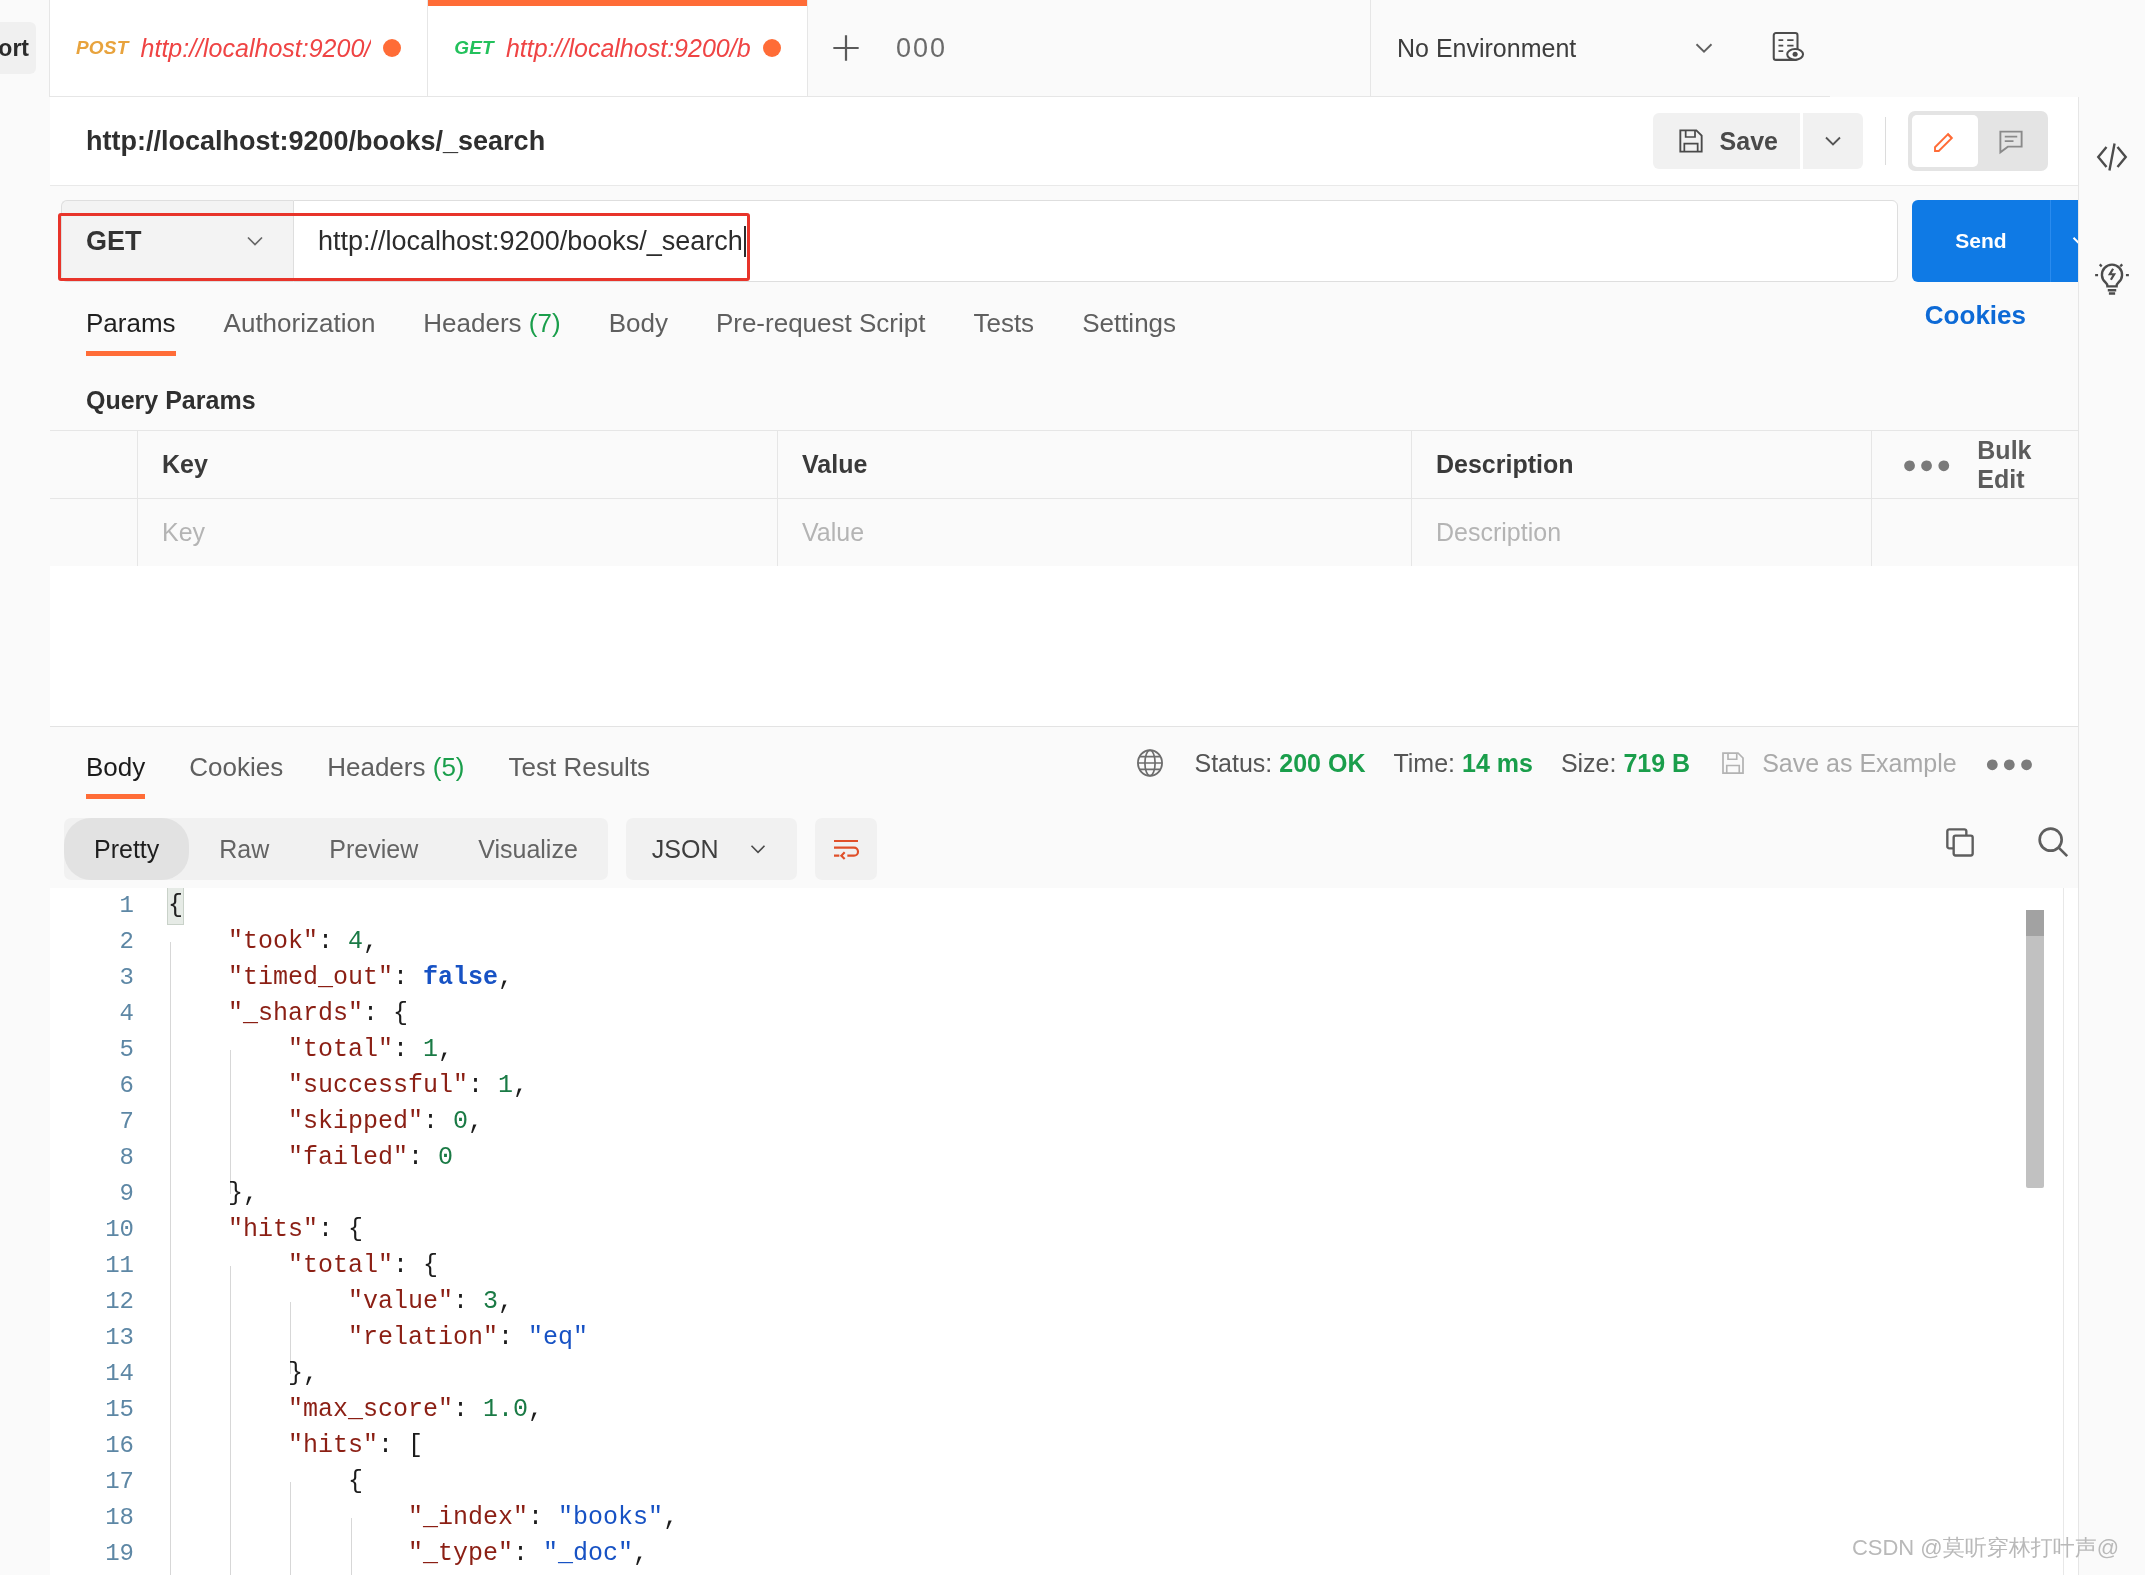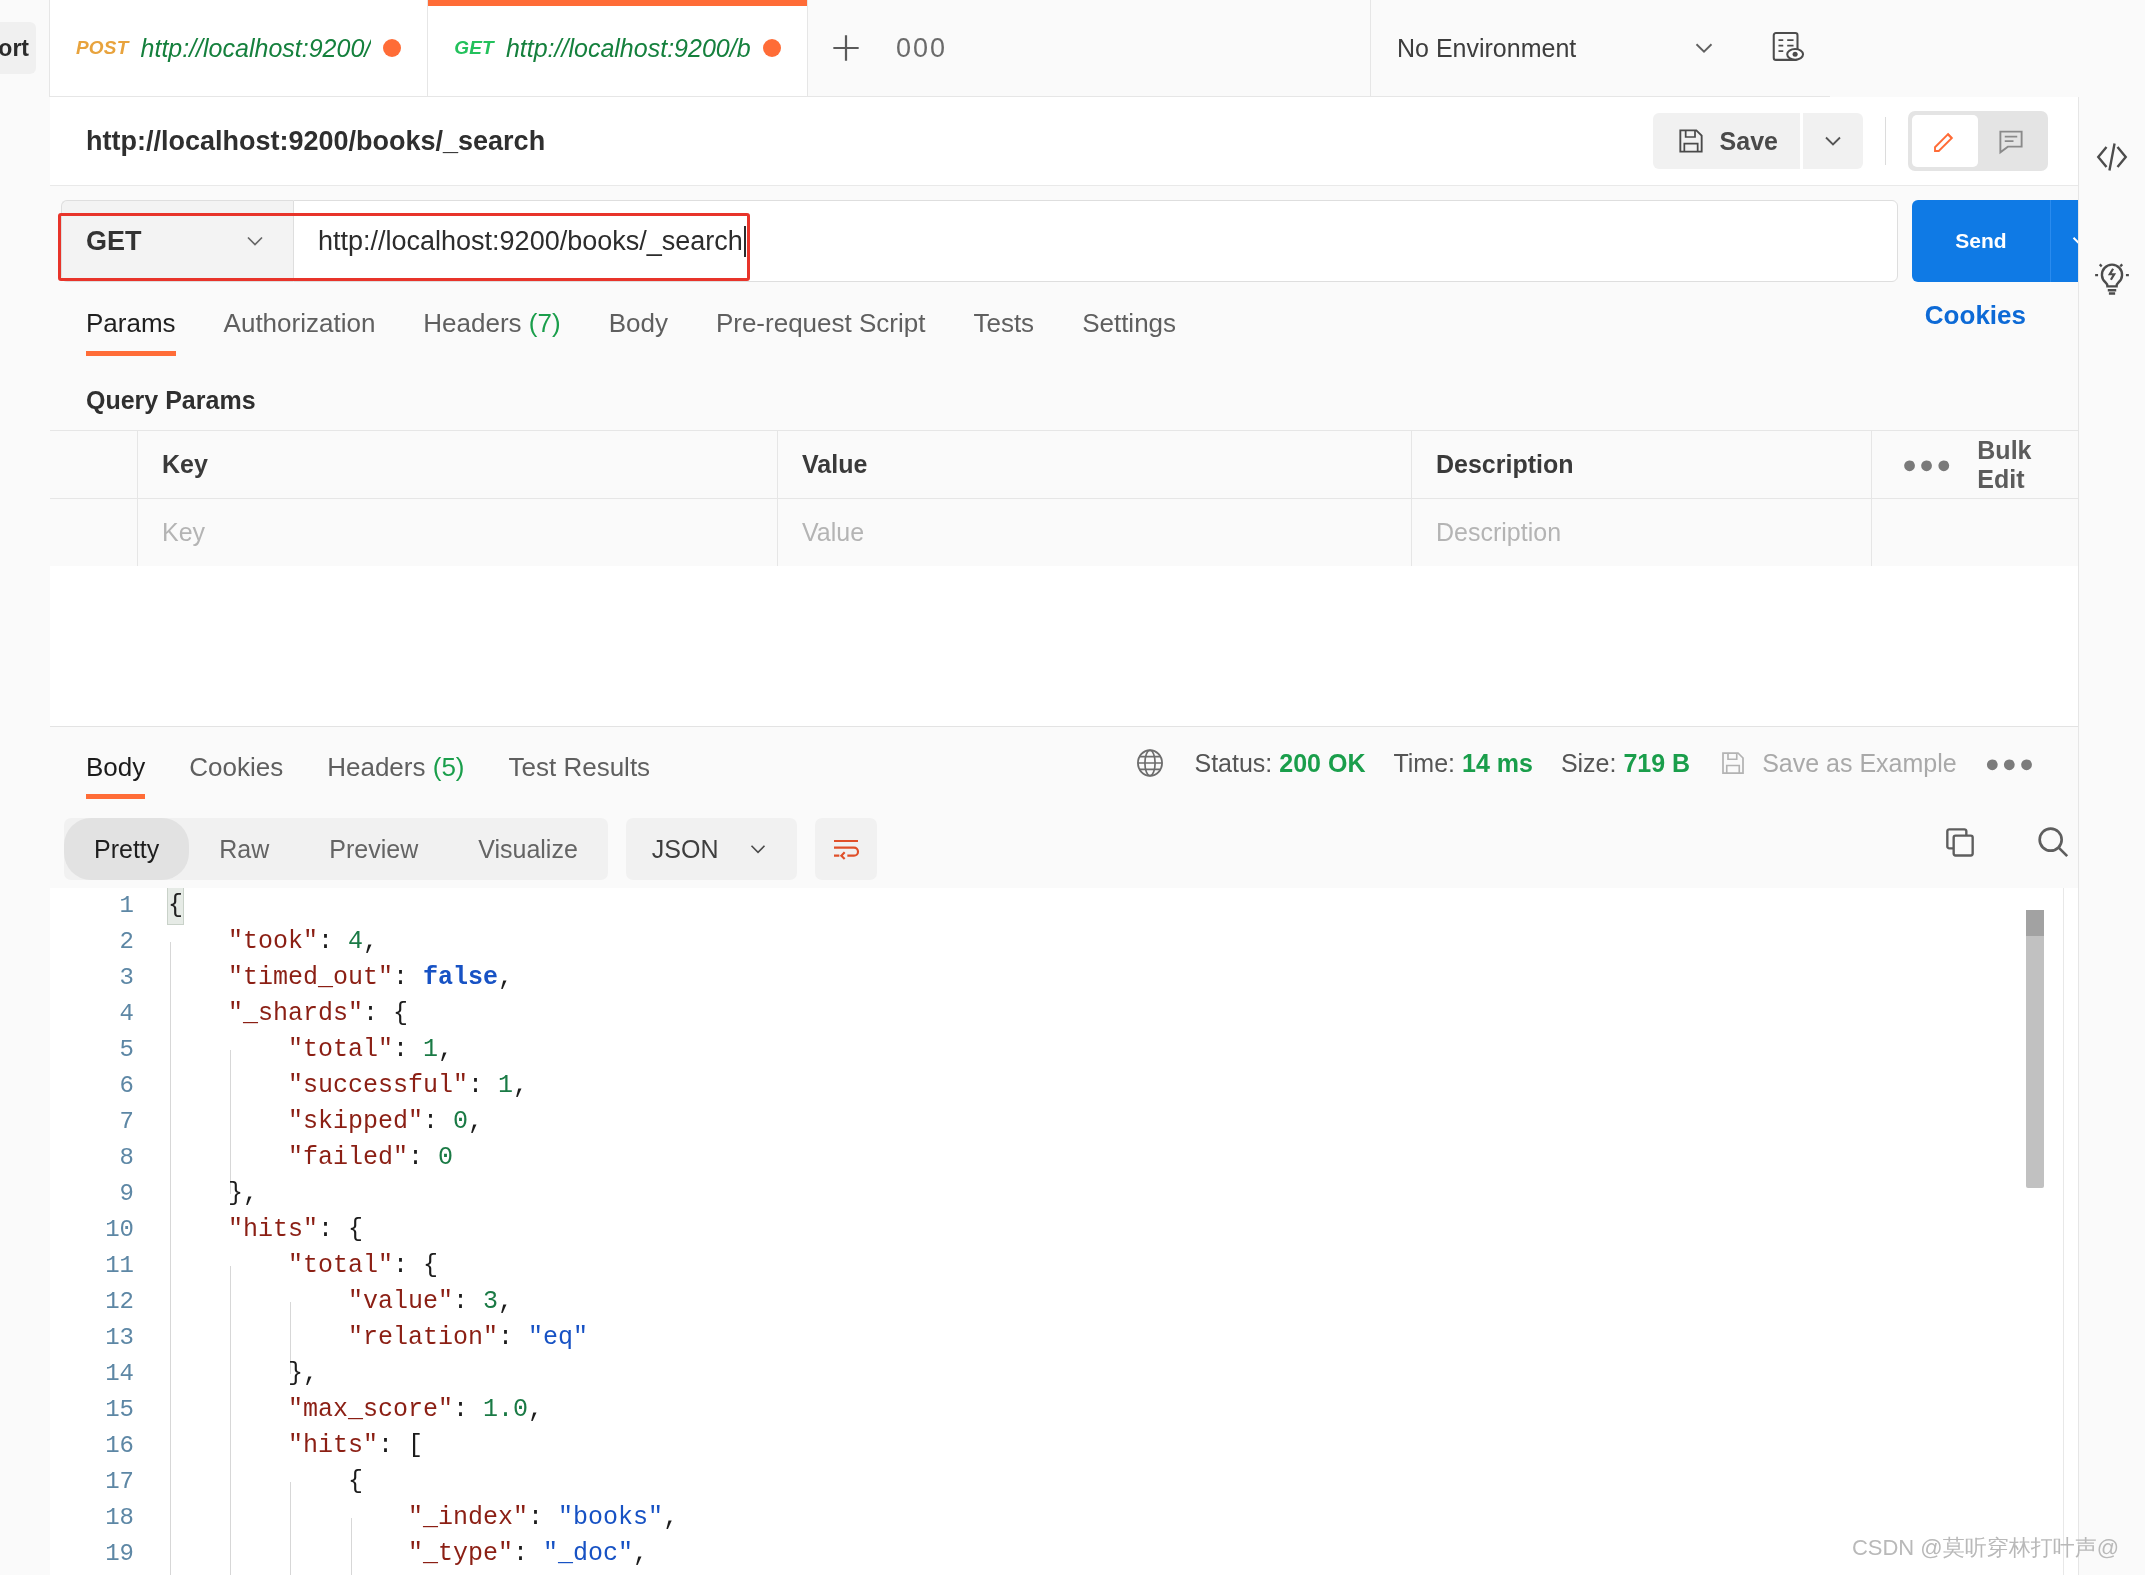--- a/index.html
+++ b/index.html
@@ -27,21 +27,21 @@
   }
   .req-tab {
     height: 96px; display: flex; align-items: center; gap: 12px;
     padding: 0 26px 0 26px; background: #fff;
     border-right: 1px solid #e6e6e6; position: relative;
     font-size: 25px; color: #5a5a5a; white-space: nowrap; font-style: italic;
   }
   .req-tab .verb { font-size: 19px; font-weight: 600; letter-spacing:.2px; }
   .req-tab .verb.post { color: #e8a33d; }
   .req-tab .verb.get { color: #23c15c; }
-  .req-tab .url { color: #15803d; font-size: 25px; max-width: 272px;
+  .req-tab .url { color: #ef4444; font-size: 25px; max-width: 272px;
      overflow: hidden; text-overflow: clip; display:block; }
   .req-tab .dot { width: 18px; height: 18px; border-radius: 50%; background: #ff6c37; flex: none; }
   .req-tab.active { background: #fff; }
   .req-tab.active::before {
     content: ""; position: absolute; left: 0; right: 0; top: 0; height: 6px; background: #ff6c37;
   }
   .req-tab.inactive { background: #fff; }
   .tab-plus {
     width: 76px; display: flex; align-items: center; justify-content: center;
     font-size: 44px; color: #5a5a5a; font-weight: 300; background: #fafafa;

